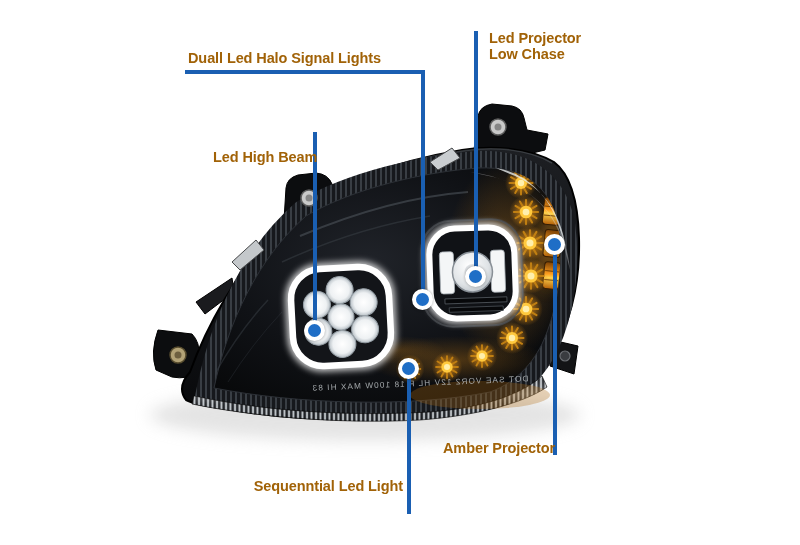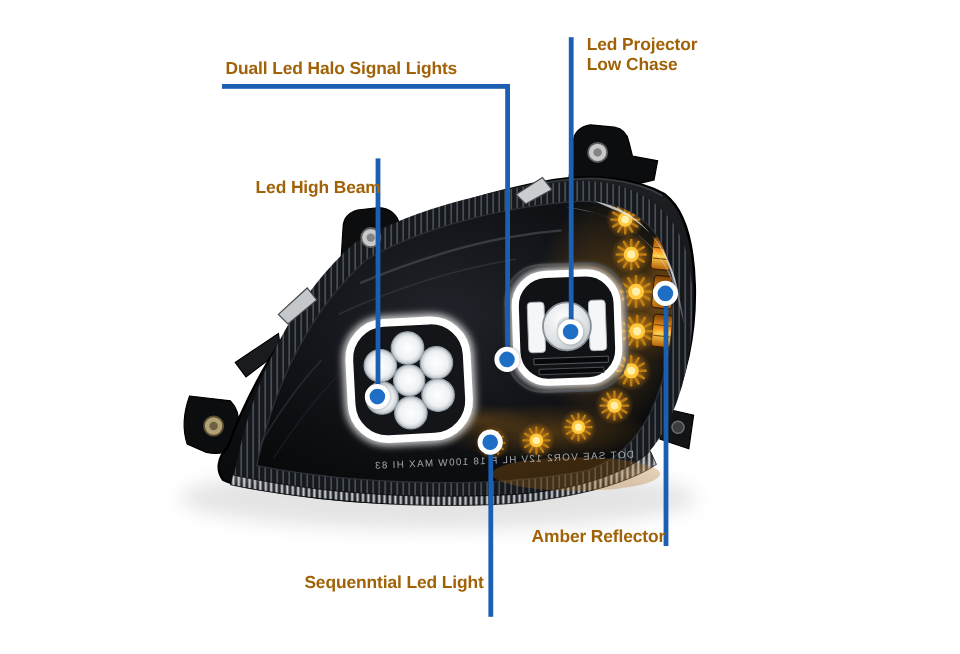--- a/index.html
+++ b/index.html
@@ -218,19 +218,19 @@
 
   <div class="label" style="left:188px;top:49px;">Duall Led Halo Signal Lights</div>
 
   <div class="label two-line" style="left:489px;top:30px;">
     <div>Led Projector</div>
     <div>Low Chase</div>
   </div>
 
   <div class="label" style="left:213px;top:148px;">Led High Beam</div>
 
-  <div class="label" style="left:443px;top:439px;">Amber Reflector</div>
+  <div class="label" style="left:443px;top:439px;">Amber Projector</div>
 
   <div class="label two-line right" style="left:225px;top:478px;width:178px;">
     <div>Sequenntial Led Light</div>
   </div>
 
 </div>
 
 </body></html>

